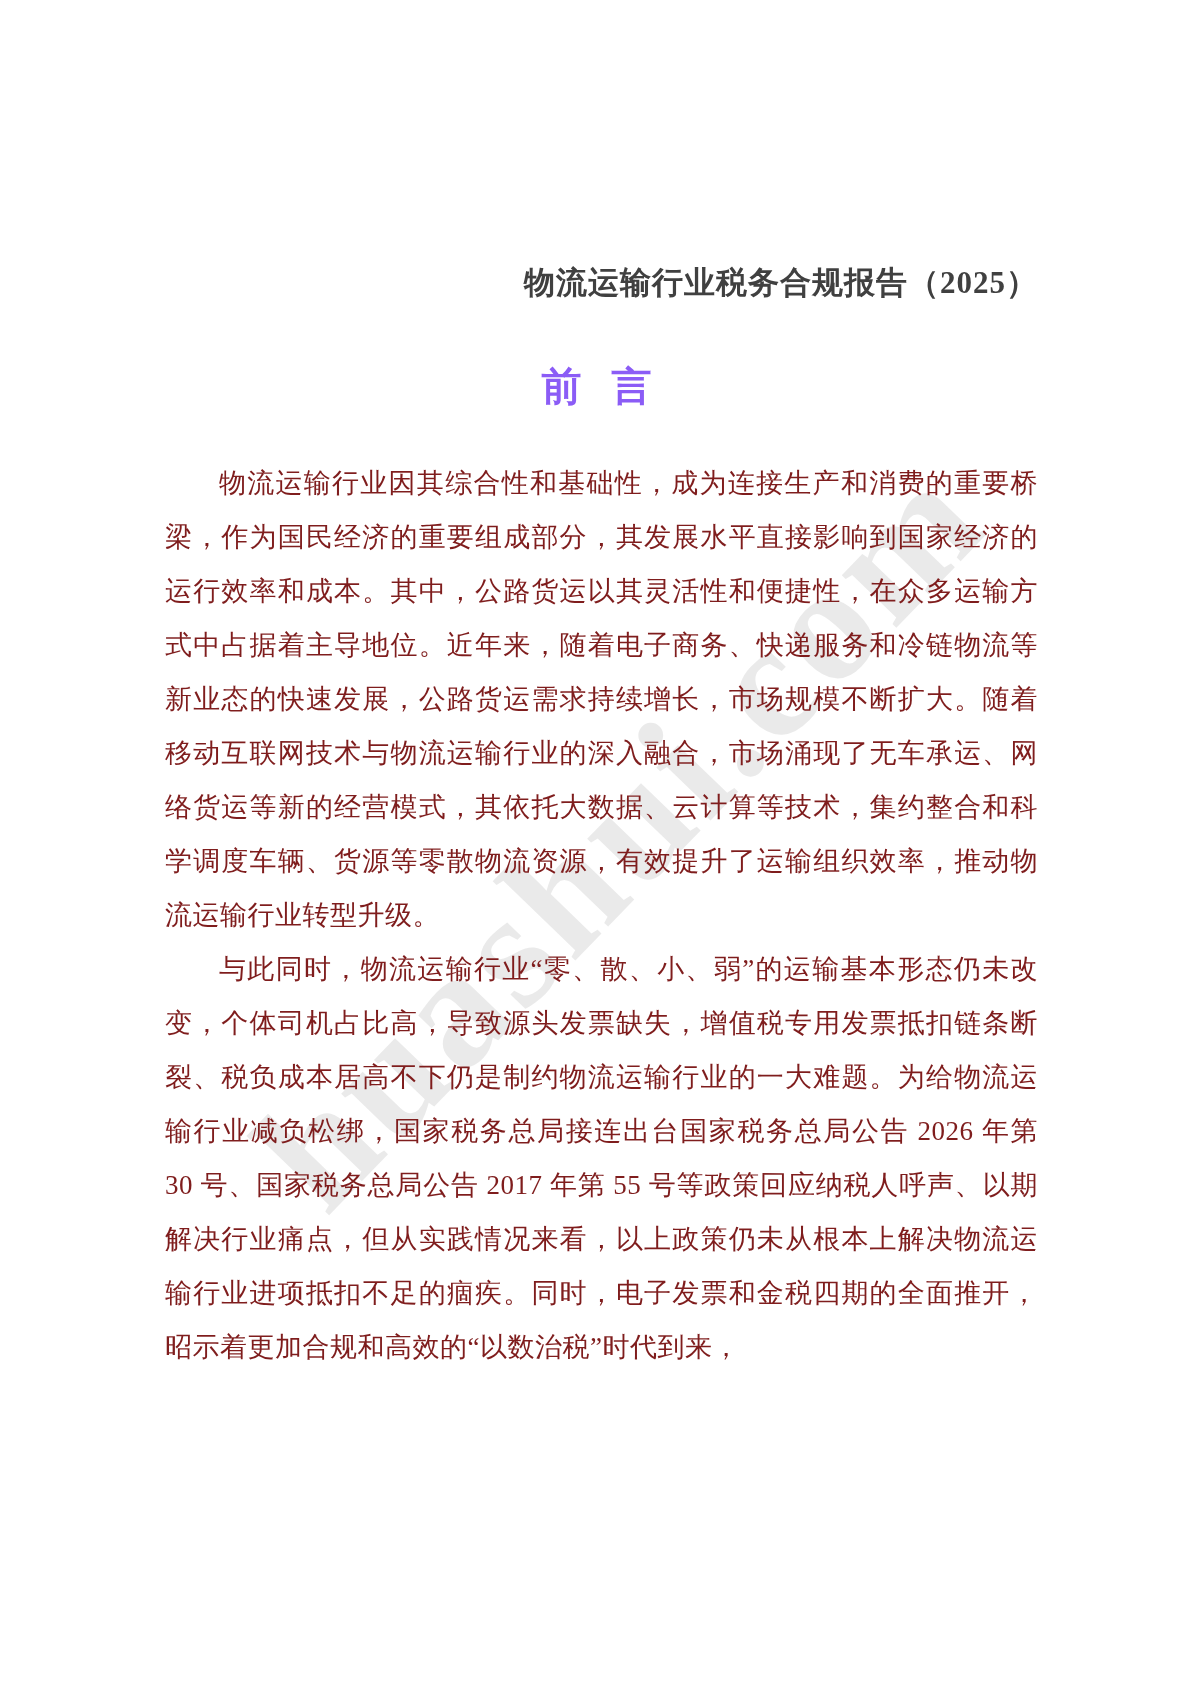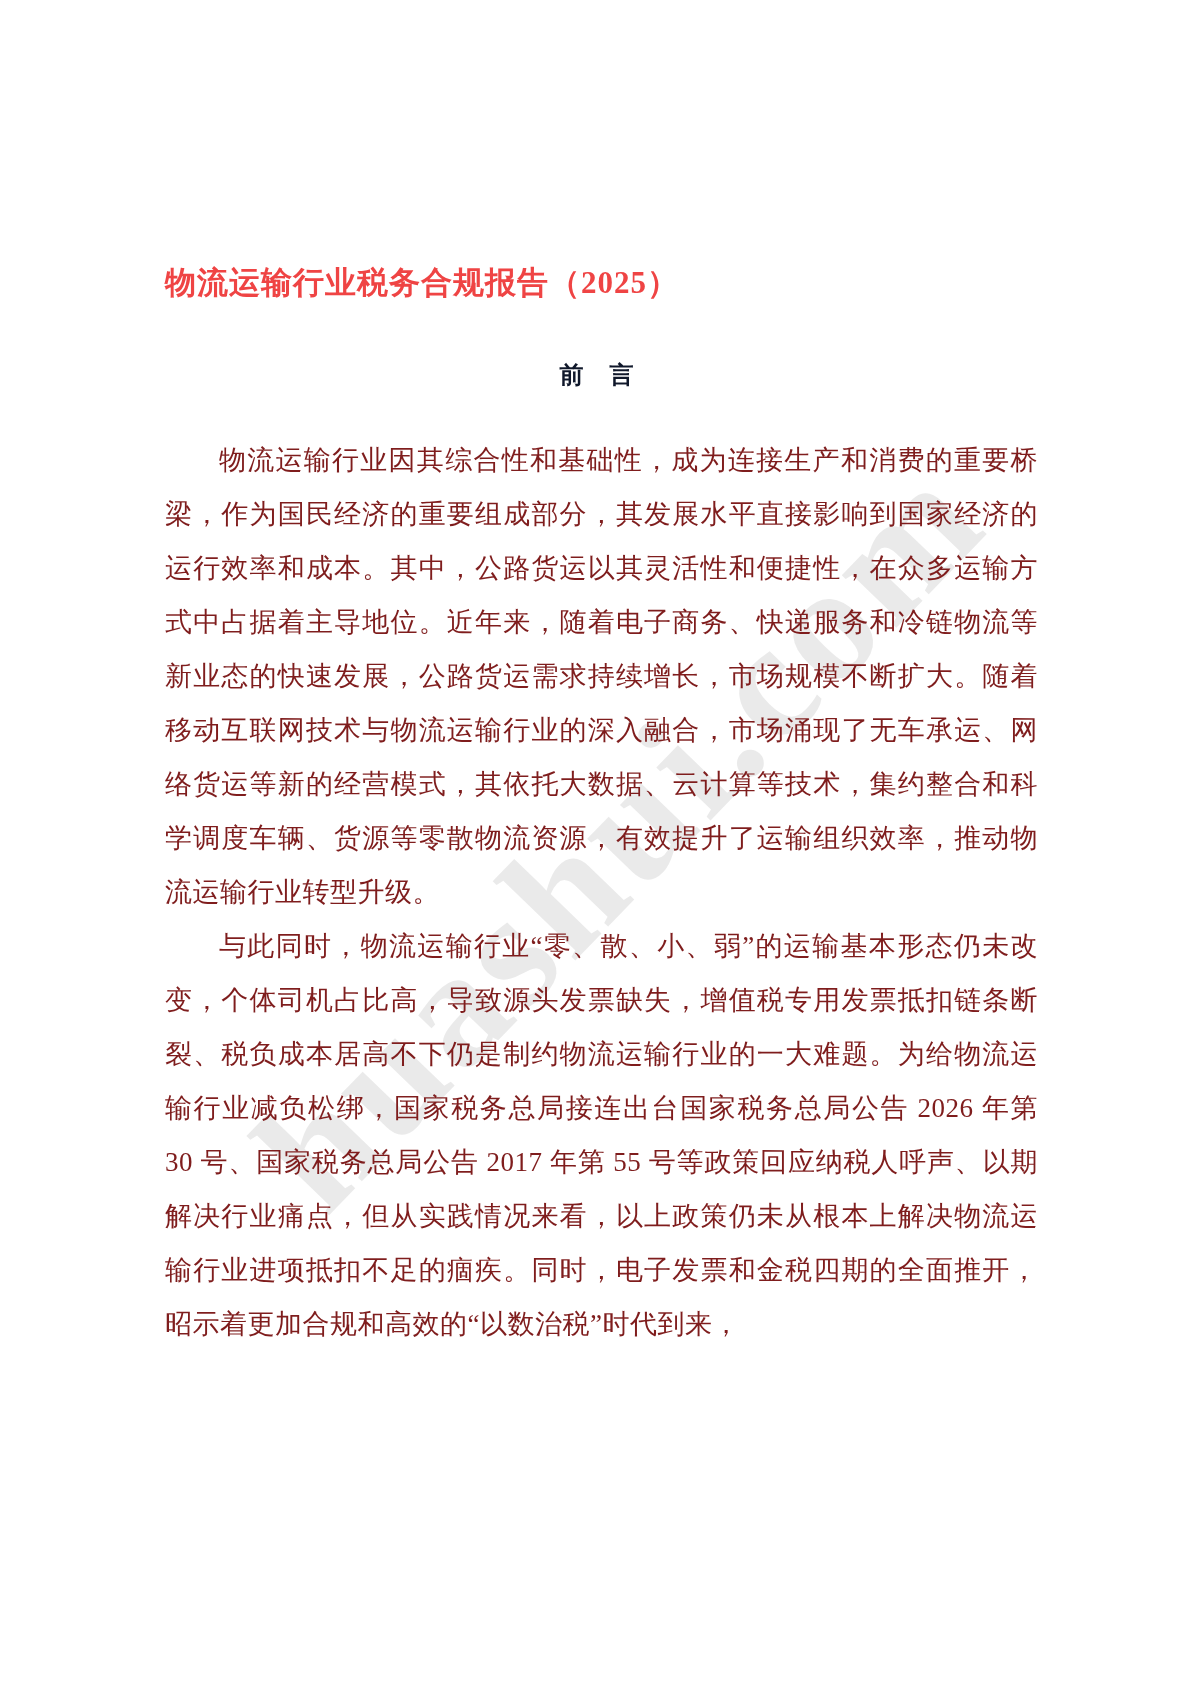--- a/index.html
+++ b/index.html
@@ -33,33 +33,33 @@
     font-family: "Liberation Serif", "DejaVu Serif", serif;
   }
   .content {
     position: absolute;
     left: 165px;
     top: 0;
     width: 873px;
   }
   .doc-title {
     margin-top: 262px;
-    text-align: left;
+    text-align: right;
     font-size: 31px;
     font-weight: 700;
-    color: #ef4444;
+    color: #404040;
     letter-spacing: 1px;
     font-family: Liberation Serif, serif;
   }
   .section-heading {
     margin-top: 55px;
     text-align: center;
-    font-size: 24px;
+    font-size: 40px;
     font-weight: 700;
-    color: #0f172a;
+    color: #8b5cf6;
     letter-spacing: 10px;
   }
   .body-text {
     margin-top: 42px;
   }
   .body-text p {
     font-size: 27px;
     line-height: 54px;
     color: #7f1d1d;
     text-align: justify;

